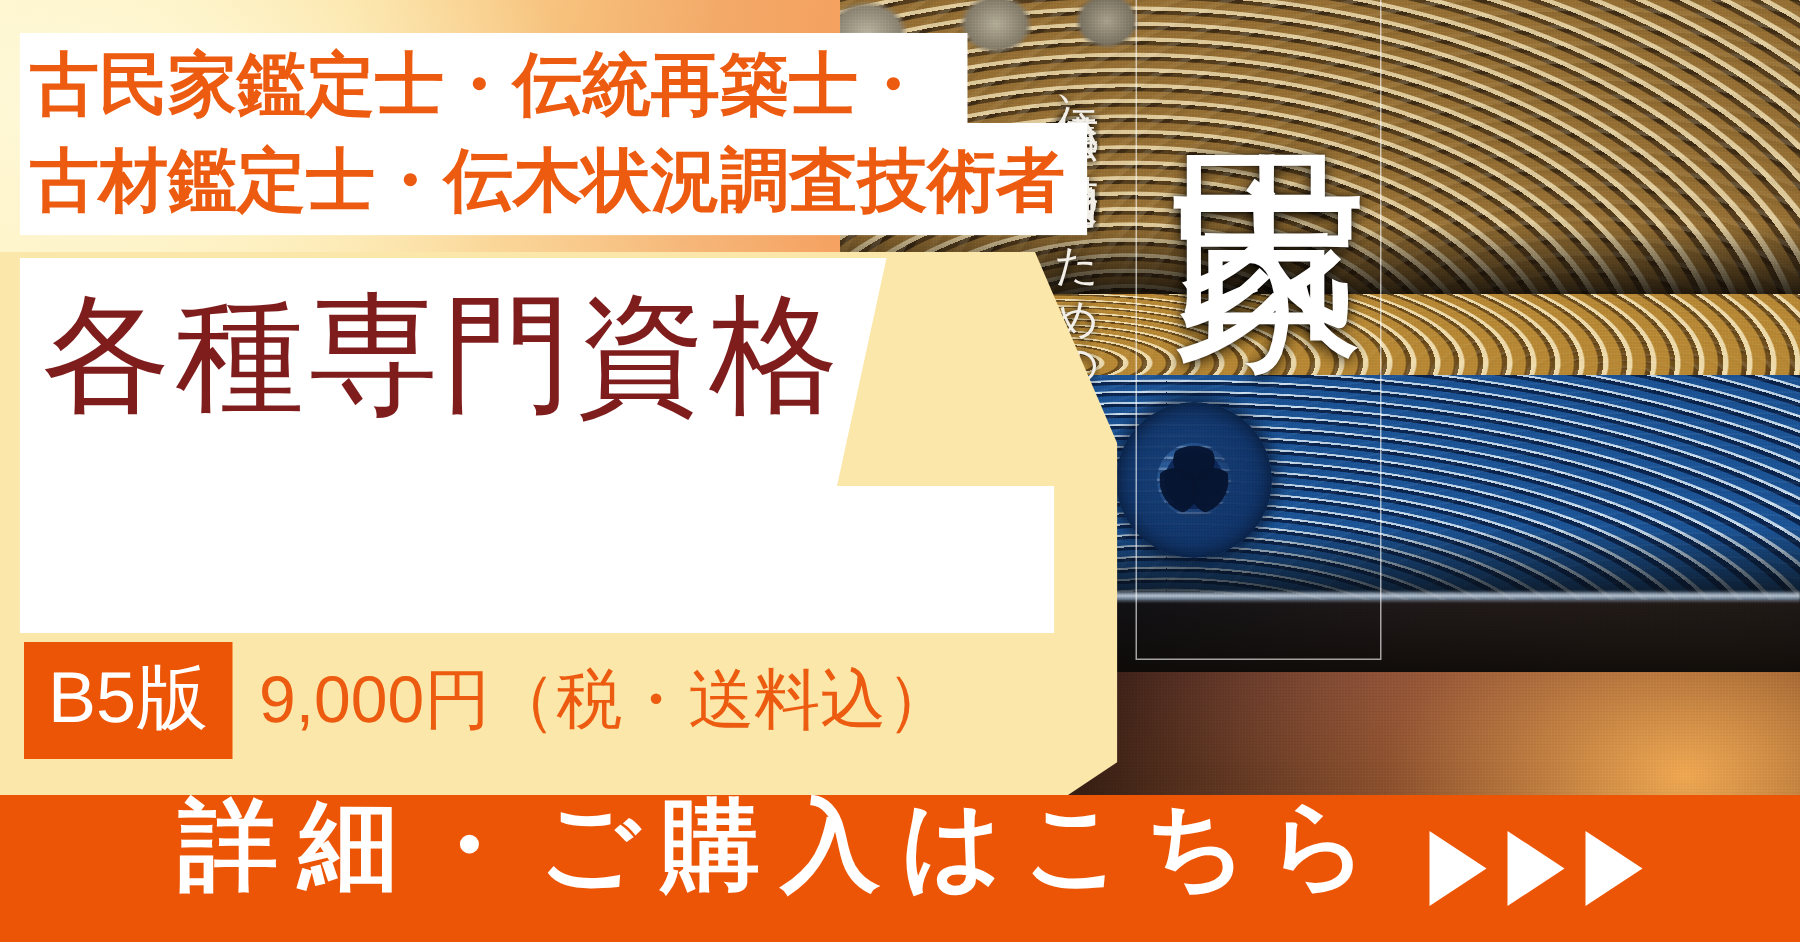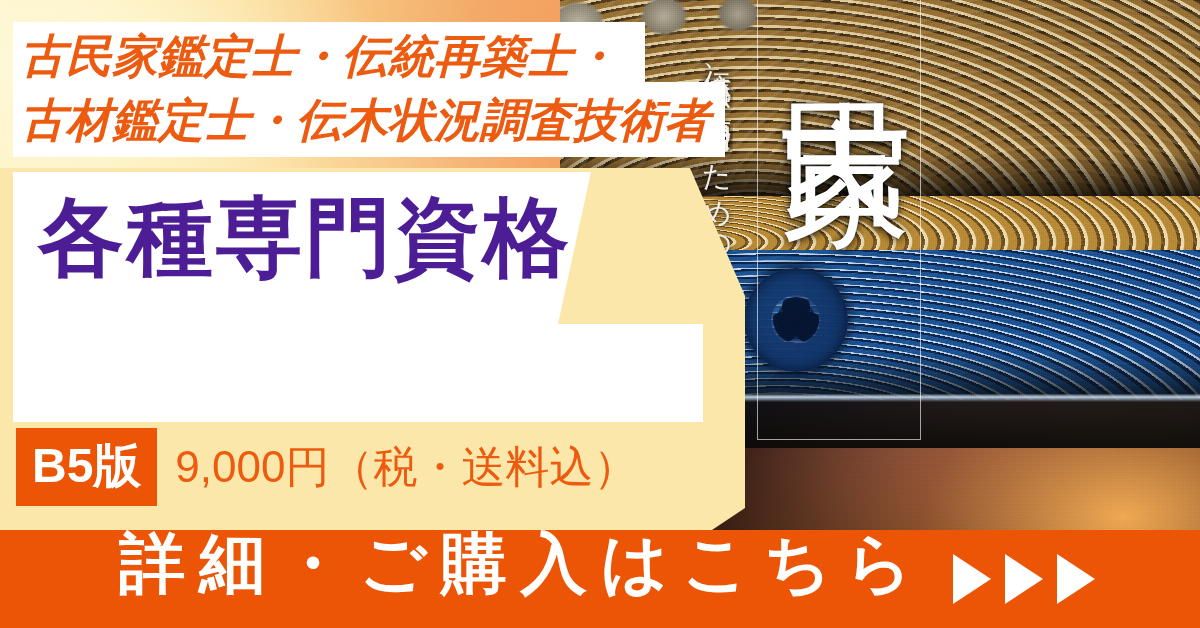--- a/index.html
+++ b/index.html
@@ -210,47 +210,47 @@
   #qual{
     position:absolute; left:20px; top:24px;
     width:700px;
     color:#ec5b10;
     font-size:46px;
     font-weight:700;
     line-height:64px;
     letter-spacing:0px;
     white-space:nowrap;
   }
-  #qual div{ height:64px;font-style:italic; }
+  #qual div{ height:64px; }
 
   
   #head{
-    position:absolute; left:28px; top:178px;
+    position:absolute; left:18px; top:178px;
     width:690px;
-    color:#4c1d95;
-    font-weight:700;
+    color:#7f1d1d;
+    font-weight:400;
     font-size:86px;
     line-height:118px;
     letter-spacing:3px;
     white-space:nowrap;
   }
   #head .l1{ text-align:left; padding-left:10px; }
   #head .l2{ text-align:left; padding-left:160px; }
 
   
   #price-row{
     position:absolute; left:16px; top:428px;
     height:78px;
     display:flex; align-items:center; gap:18px;
   }
   #badge{
     background:#ec5505;
     color:#ffffff;
     font-size:48px;
-    font-weight:700;
+    font-weight:400;
     line-height:1;
     padding:14px 16px 16px 16px;
     letter-spacing:0px;
     white-space:nowrap;
   }
   #price{
     color:#ec5b10;
     font-size:44px;
     font-weight:400;
     line-height:1;

